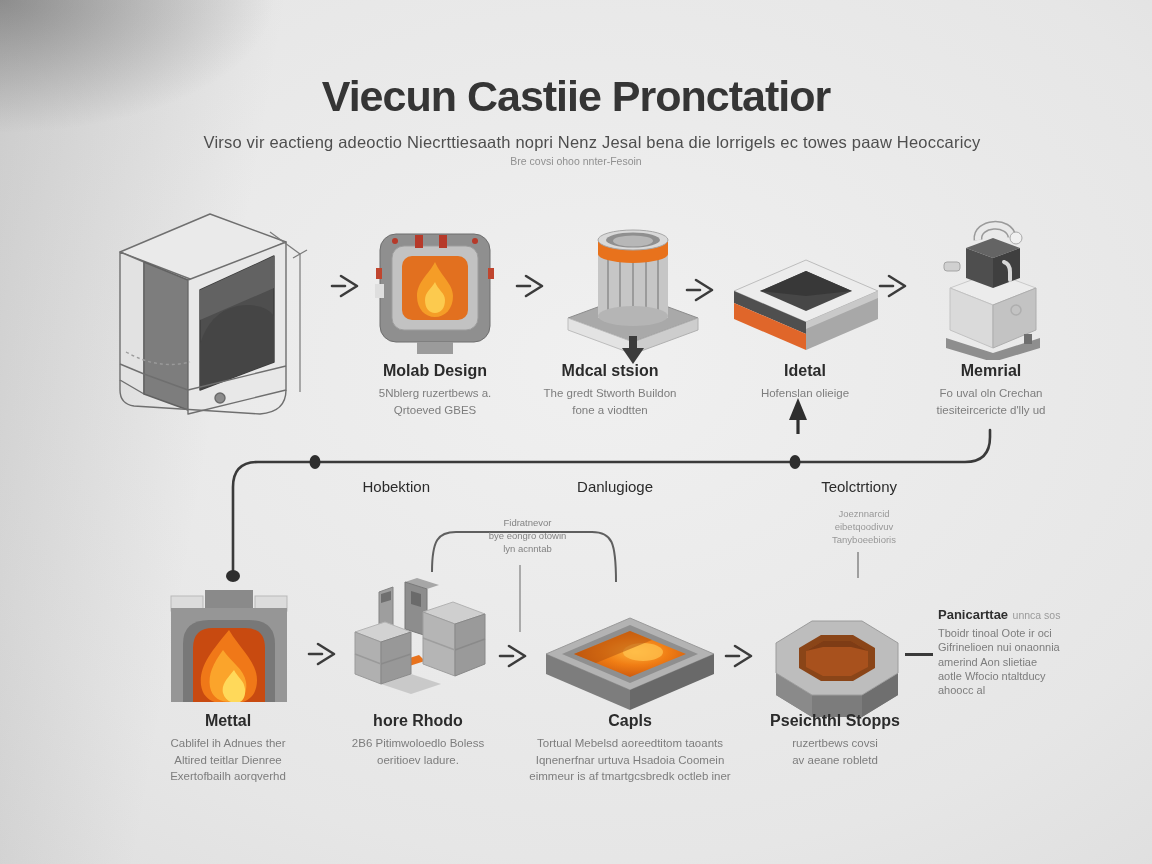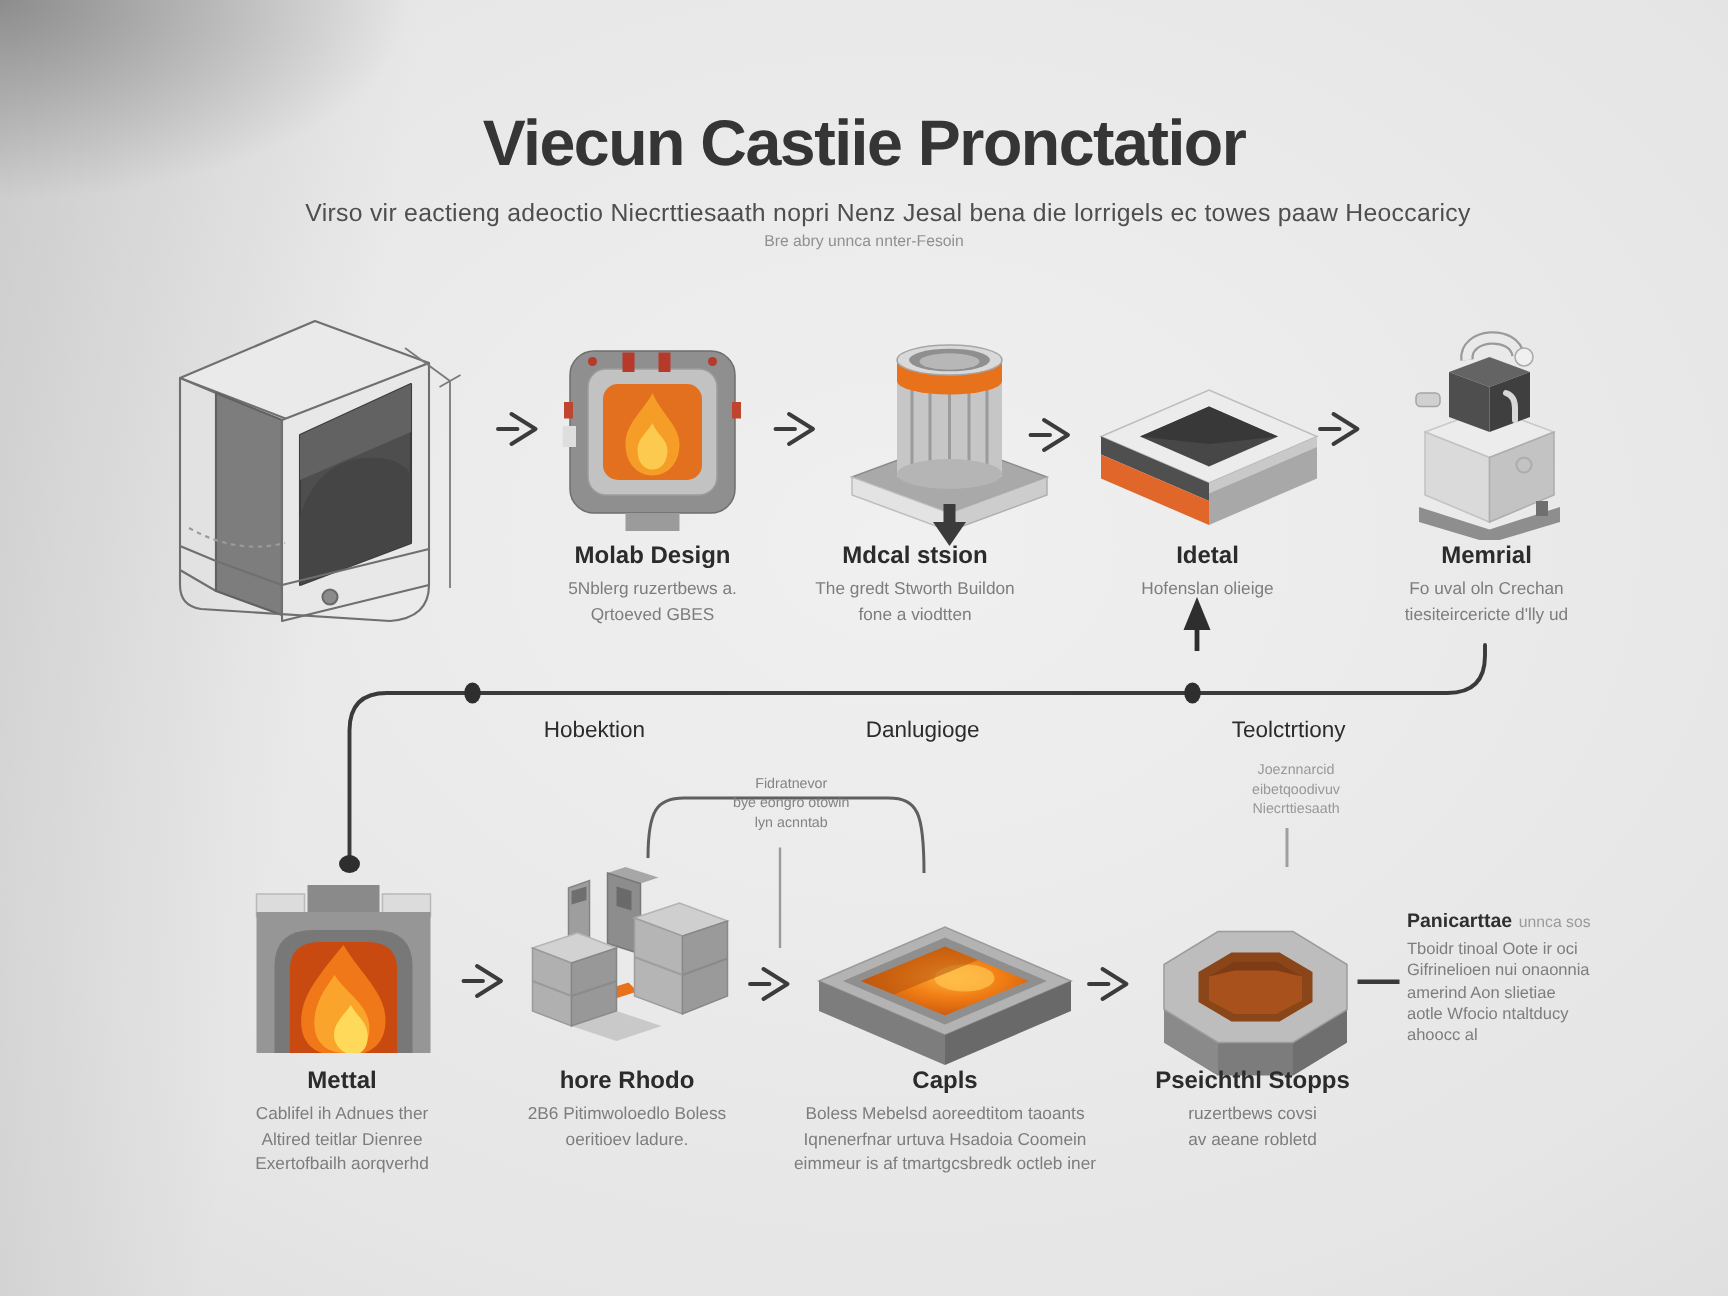--- a/index.html
+++ b/index.html
@@ -36,21 +36,21 @@
   .dash{background:#3a3a3a;}
   svg{display:block;}
 </style>
 </head>
 <body>
 
 <div class="canvas">
 
   <div class="abs title">Viecun Castiie Pronctatior</div>
   <div class="abs subtitle">Virso vir eactieng adeoctio Niecrttiesaath nopri Nenz Jesal bena die lorrigels ec towes paaw Heoccaricy</div>
-  <div class="abs subtitle2">Bre abry unnca nnter-Fesoin</div>
+  <div class="abs subtitle2">Bre covsi ohoo nnter-Fesoin</div>
 
   <svg class="abs" style="left:92px;top:194px;" width="218" height="238" viewBox="0 0 218 238">
     <g stroke="#6f6f6f" stroke-width="1.4" stroke-linejoin="round">
       <polygon points="28,58 118,20 194,48 106,88" fill="#eaeaea"></polygon>
       <polygon points="28,58 52,68 52,200 28,186" fill="#e2e2e2"></polygon>
       <polygon points="52,68 96,86 96,216 52,200" fill="#7d7d7d" stroke="#616161"></polygon>
       <polygon points="96,86 194,48 194,196 96,220" fill="#e8e8e8"></polygon>
       <polygon points="108,96 182,62 182,168 108,196" fill="#4e4e4e" stroke="#3c3c3c"></polygon>
       <polygon points="108,96 182,62 182,94 108,126" fill="#626262" stroke="none"></polygon>
       <path d="M108,150 Q118,118 145,112 Q172,108 182,122 L182,168 L108,196 Z" fill="#454545" stroke="none"></path>
@@ -173,21 +173,21 @@
     <polygon points="598,8 589,30 607,30" fill="#2e2e2e"></polygon>
   </svg>
 
   <div class="abs mid-label" style="left:280px;top:478px;">Hobektion</div>
   <div class="abs mid-label" style="left:503px;top:478px;">Danlugioge</div>
   <div class="abs mid-label" style="left:747px;top:478px;">Teolctrtiony</div>
 
   <div class="abs tiny-note" style="left:808px;top:508px;width:112px;">
     <div>Joeznnarcid</div>
     <div>eibetqoodivuv</div>
-    <div>Niecrttiesaath</div>
+    <div>Tanyboeebioris</div>
   </div>
   <div class="abs" style="left:857px;top:552px;width:2px;height:26px;background:#9f9f9f;"></div>
 
   <svg class="abs" style="left:420px;top:520px;" width="200" height="120" viewBox="0 0 200 120">
     <path d="M12,52 C12,20 18,12 36,12 L172,12 C192,12 196,22 196,62" fill="none" stroke="#5f5f5f" stroke-width="2"></path>
     <line x1="100" y1="45" x2="100" y2="112" stroke="#9a9a9a" stroke-width="1.6"></line>
   </svg>
   <div class="abs tiny-note" style="left:445px;top:517px;width:165px;color:#838383;">
     <div>Fidratnevor</div>
     <div>bye eongro otowin</div>
@@ -277,21 +277,21 @@
     <div class="step-sub">Altired teitlar Dienree</div>
     <div class="step-sub">Exertofbailh aorqverhd</div>
   </div>
   <div class="abs step-text" style="left:323px;top:712px;width:190px;">
     <div class="step-label">hore Rhodo</div>
     <div class="step-sub">2B6 Pitimwoloedlo Boless</div>
     <div class="step-sub">oeritioev ladure.</div>
   </div>
   <div class="abs step-text" style="left:495px;top:712px;width:270px;">
     <div class="step-label">Capls</div>
-    <div class="step-sub">Boless Mebelsd aoreedtitom taoants</div>
+    <div class="step-sub">Tortual Mebelsd aoreedtitom taoants</div>
     <div class="step-sub">Iqnenerfnar urtuva Hsadoia Coomein</div>
     <div class="step-sub">eimmeur is af tmartgcsbredk octleb iner</div>
   </div>
   <div class="abs step-text" style="left:745px;top:712px;width:180px;">
     <div class="step-label">Pseichthl Stopps</div>
     <div class="step-sub">ruzertbews covsi</div>
     <div class="step-sub">av aeane robletd</div>
   </div>
 
   <div class="abs side-note" style="left:938px;top:605px;">

